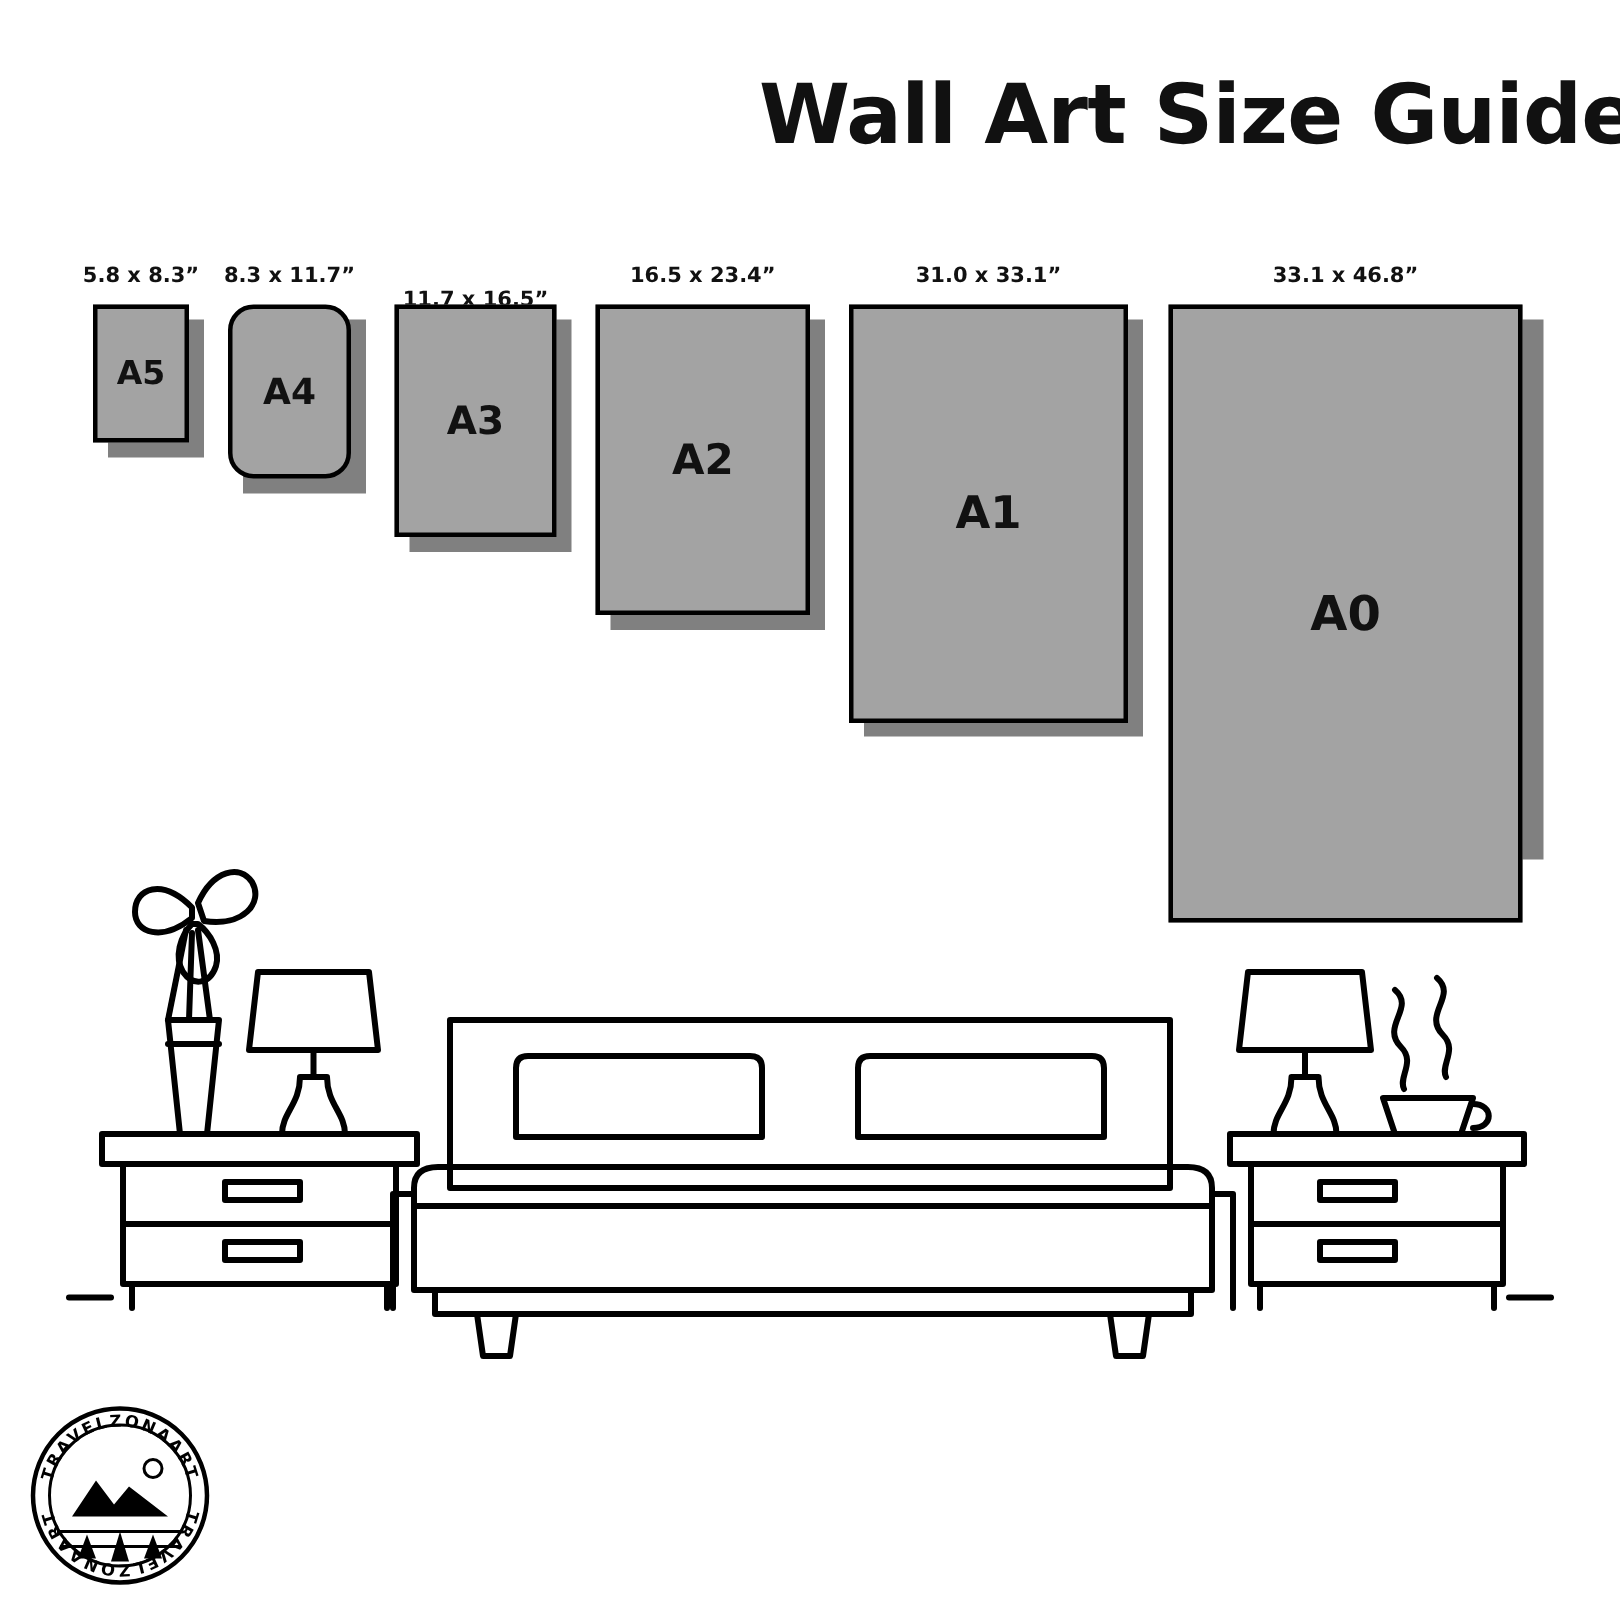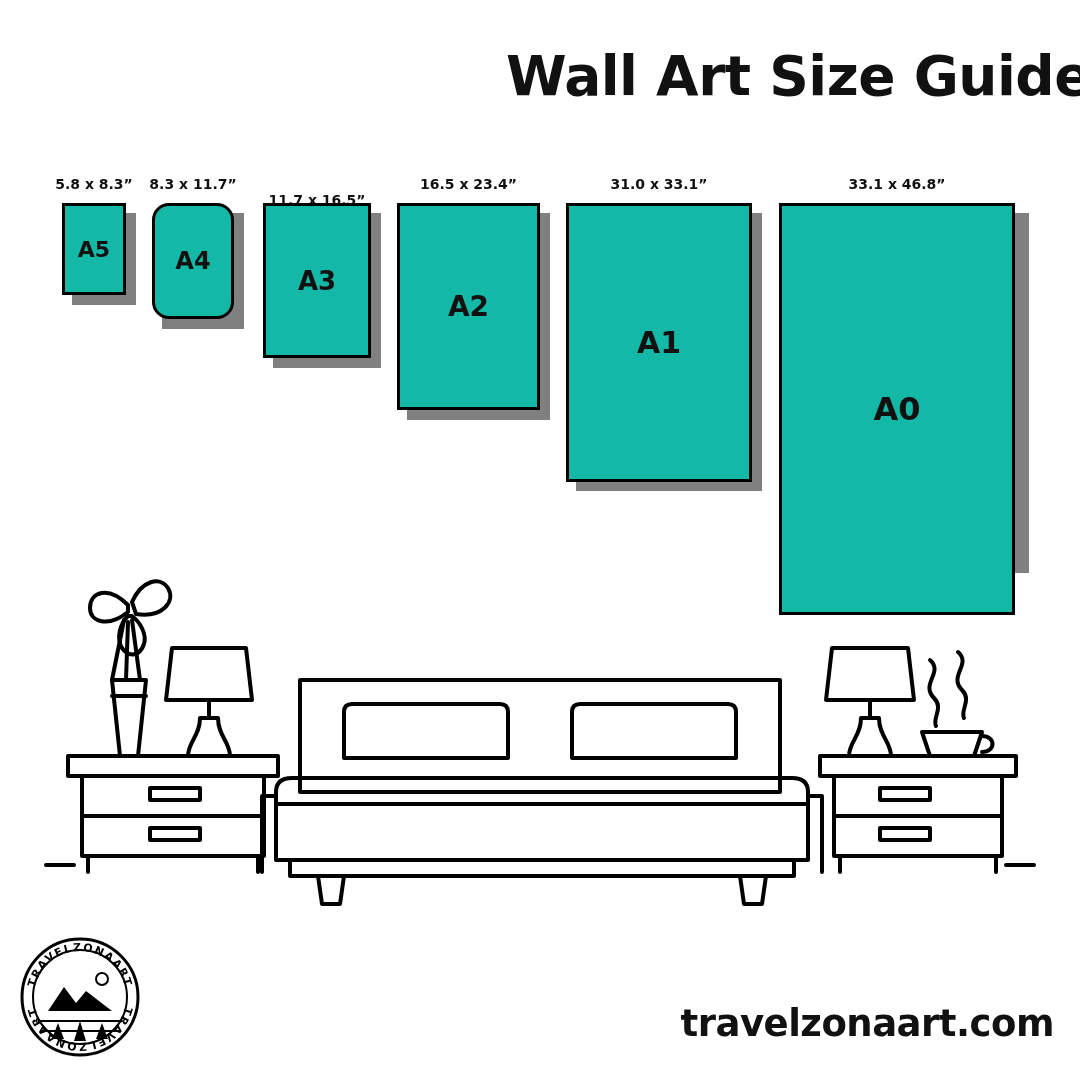--- a/index.html
+++ b/index.html
@@ -49,21 +49,21 @@
     font-weight: bold;
     color: #111111;
     font-family: "DejaVu Sans", sans-serif;
   }
   .frame-shadow {
     position: absolute;
     background: #808080;
   }
   .frame-box {
     position: absolute;
-    background: #14b8a6;
+    background: #a3a3a3;
     border: 3px solid #000000;
     display: flex;
     align-items: center;
     justify-content: center;
   }
   .frame-label {
     font-size: 26px;
     font-weight: bold;
     color: #111111;
     font-family: "DejaVu Sans", sans-serif;
@@ -259,15 +259,14 @@
       </defs>
       <text font-family="DejaVu Sans, sans-serif" font-size="11" font-weight="bold" fill="#000000" letter-spacing="1.5">
         <textPath href="#arcTop" startOffset="50%" text-anchor="middle">TRAVELZONAART</textPath>
       </text>
       <text font-family="DejaVu Sans, sans-serif" font-size="11" font-weight="bold" fill="#000000" letter-spacing="1.5">
         <textPath href="#arcBottom" startOffset="50%" text-anchor="middle">TRAVELZONAART</textPath>
       </text>
     </svg>
   </div>
 
-  <div class="site">travelzonaart.com</div>
 
 </div>
 
 </body></html>

